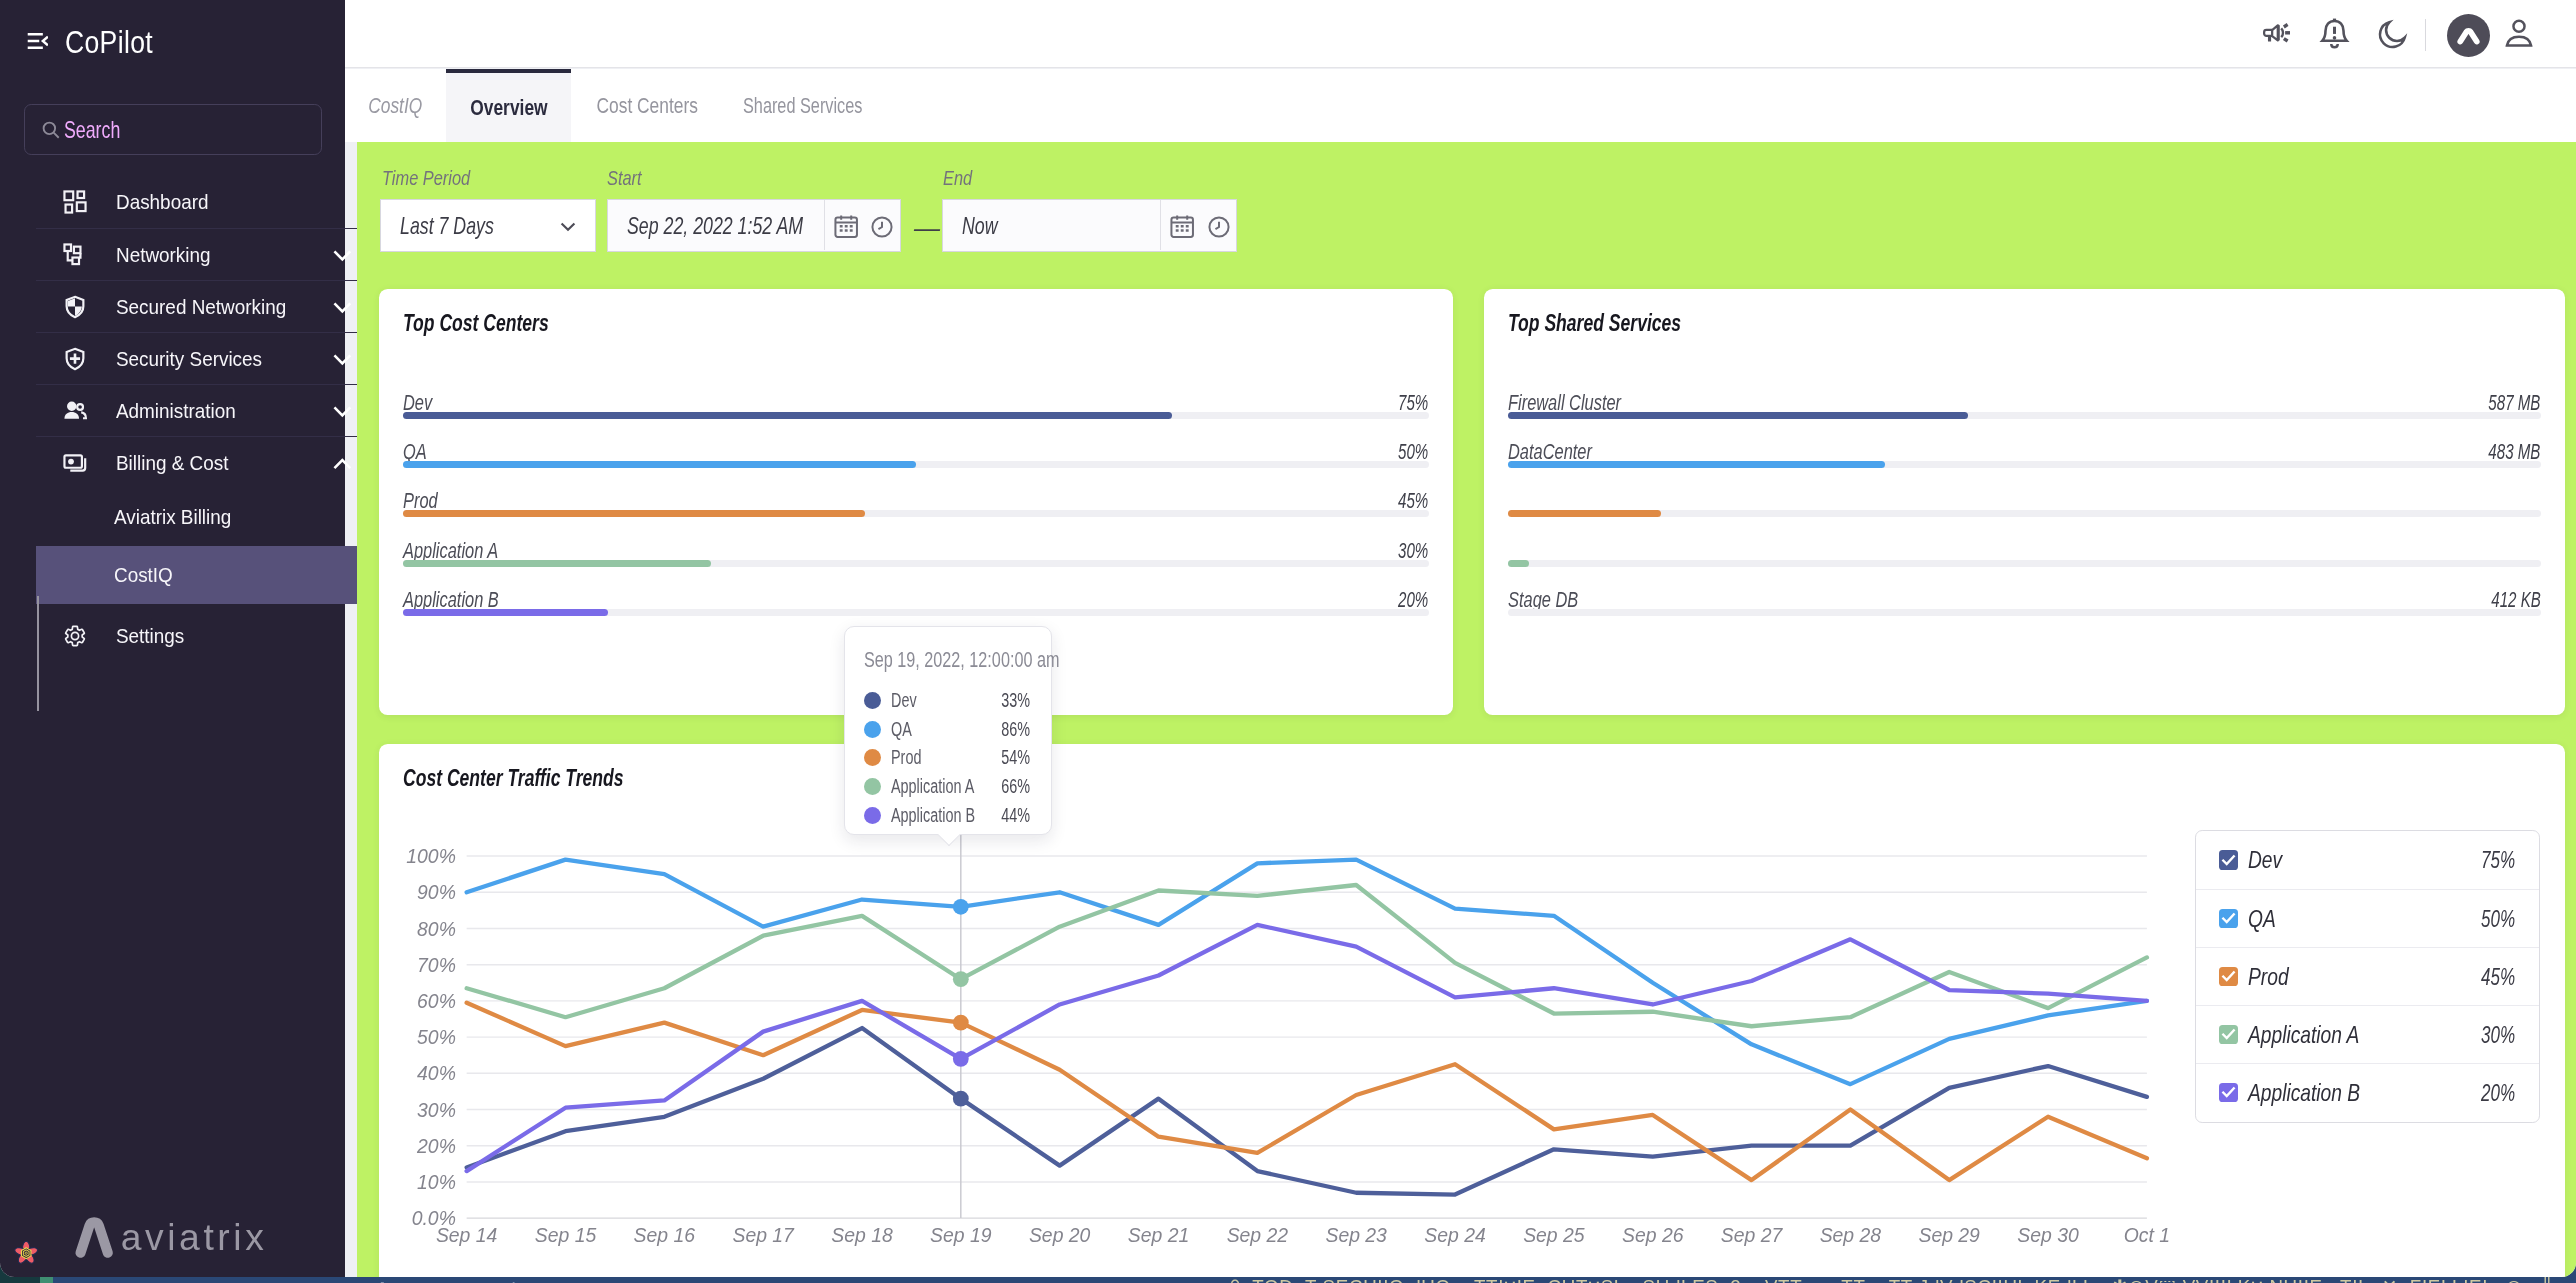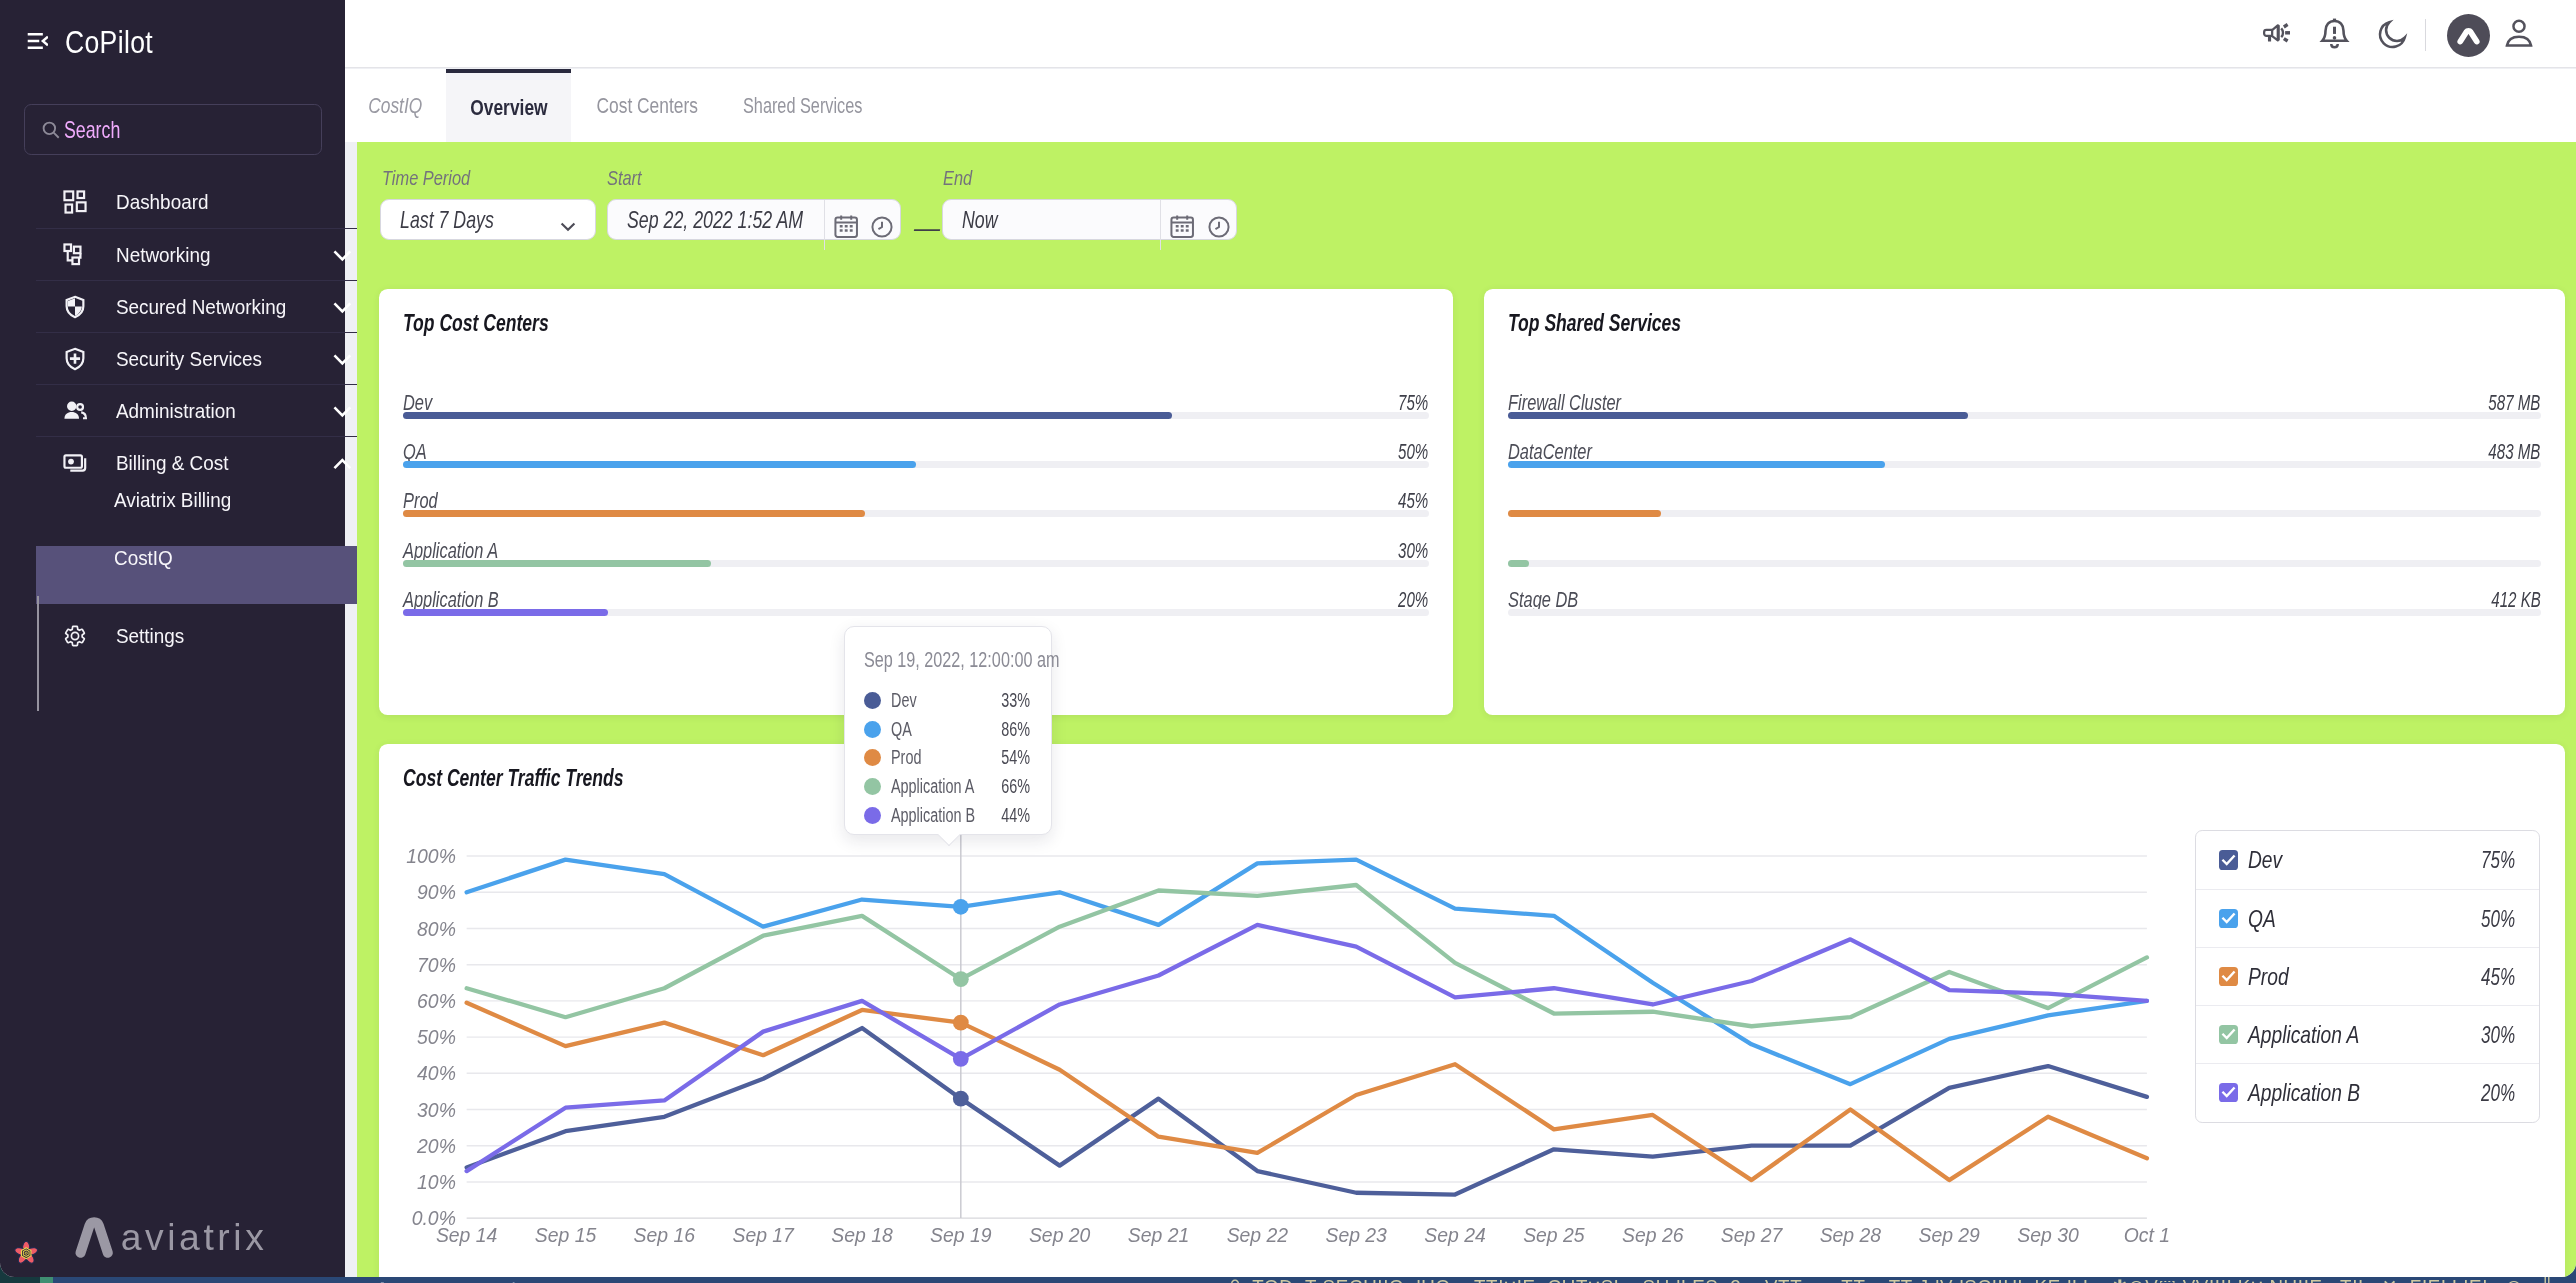--- a/index.html
+++ b/index.html
@@ -17,40 +17,40 @@
 .hamb { position:absolute; left:26.6px; top:32px; }
 .search { position:absolute; left:24.4px; top:104px; width:298px; height:51px; border:1.4px solid #453f5a; border-radius:7.2px; }
 .search svg { position:absolute; left:14.4px; top:14.4px; }
 .search > span { position:absolute; left:39px; top:10.8px; font-size:24px; color:#f0abfc; }
 .nav { position:absolute; left:0; top:176px; width:345px;margin-left:36px; }
 .nitem { position:relative; height:52px; display:flex; align-items:center; padding-left:26.6px; }
 .nitem.b { border-top:1.4px solid #332e47; }
 .nitem .ico { width:24px; height:24px; flex:0 0 24px; }
 .nitem .lbl { margin-left:29px; font-size:21px; color:#f7f6fa; }
 .nitem .chev { position:absolute; right:29px; top:21px; }
-.sub { position:relative; height:58px; display:flex; align-items:flex-start; padding-left:78px; font-size:21px; color:#f7f6fa; }
+.sub { position:relative; height:58px; display:flex; align-items:center; padding-left:78px; font-size:21px; color:#f7f6fa; }
 .sub.sel { background:#57517a; }
 .subline { position:absolute; left:37px; top:596px; width:2.2px; height:115px; background:#96939f; }
 .settings { position:relative; height:52px; margin-top:5.8px; display:flex; align-items:center; padding-left:26.6px; }
 .settings .lbl { margin-left:29px; font-size:21px; color:#f7f6fa; }
 .avx { position:absolute; left:0px; top:1208px; width:345px; height:58px; }
 .reacticon { position:absolute; left:14.4px; top:1241px; }
 
 .main { position:absolute; left:345px; top:0; width:2231px; height:1277px; }
 .hdr { position:absolute; left:0; top:0; width:2231px; height:68px; background:#fff; border-bottom:1.4px solid #e4e4e8; }
 .hico { position:absolute; top:18.7px; }
 .hdivider { position:absolute; top:19.4px; width:1.4px; height:32px; background:#d9d9de; }
 .tabs { position:absolute; left:0; top:69px; width:2231px; height:73px; background:#fff; }
 .tab { position:absolute; top:0; height:73px; display:flex; align-items:center; justify-content:center; font-size:22px; color:#95959e; white-space:nowrap; }
 .tab.iq { font-style:italic; color:#9a9aa3; }
 .tab.on { background:#f5f5f8; border-top:4.3px solid #2a2a3e; color:#2b2b3e; font-weight:bold; }
 .content { position:absolute; left:12px; top:142px; width:2231px; height:1135px; background:#bef264;font-style:italic; }
 
 .flabel { position:absolute; font-size:21px; color:#73727c; }
-.fbox { position:absolute; height:41px; border:1.4px solid #d7d7df; border-radius:9px; background:#fff; display:flex; align-items:center; font-size:24px; color:#3b3b45; white-space:nowrap; }
+.fbox { position:absolute; height:53px; border:1.4px solid #d7d7df; border-radius:0; background:#fff; display:flex; align-items:center; font-size:24px; color:#3b3b45; white-space:nowrap; }
 .fbox.gray { background:#fbfbfd; }
 .fbox .txt { padding-left:18.7px; }
 .fbox .vdiv { position:absolute; top:0; width:1.4px; height:50px; background:#e0e0e6; }
 
 .card { position:absolute; background:#fff; border-radius:8.6px; box-shadow:0 1.4px 7.2px rgba(45,45,70,0.08); }
 .ctitle { position:absolute; left:24.4px; top:18.7px; font-size:24.4px; font-weight:bold; color:#17171f; line-height:29px; }
 .brow { position:absolute; left:24.4px; right:24.4px; height:45px; }
 .brow .tl { display:flex; justify-content:space-between; font-size:21.6px; }
 .brow .nm { color:#4c4d57; }
 .brow .vl { color:#3f404a; }

